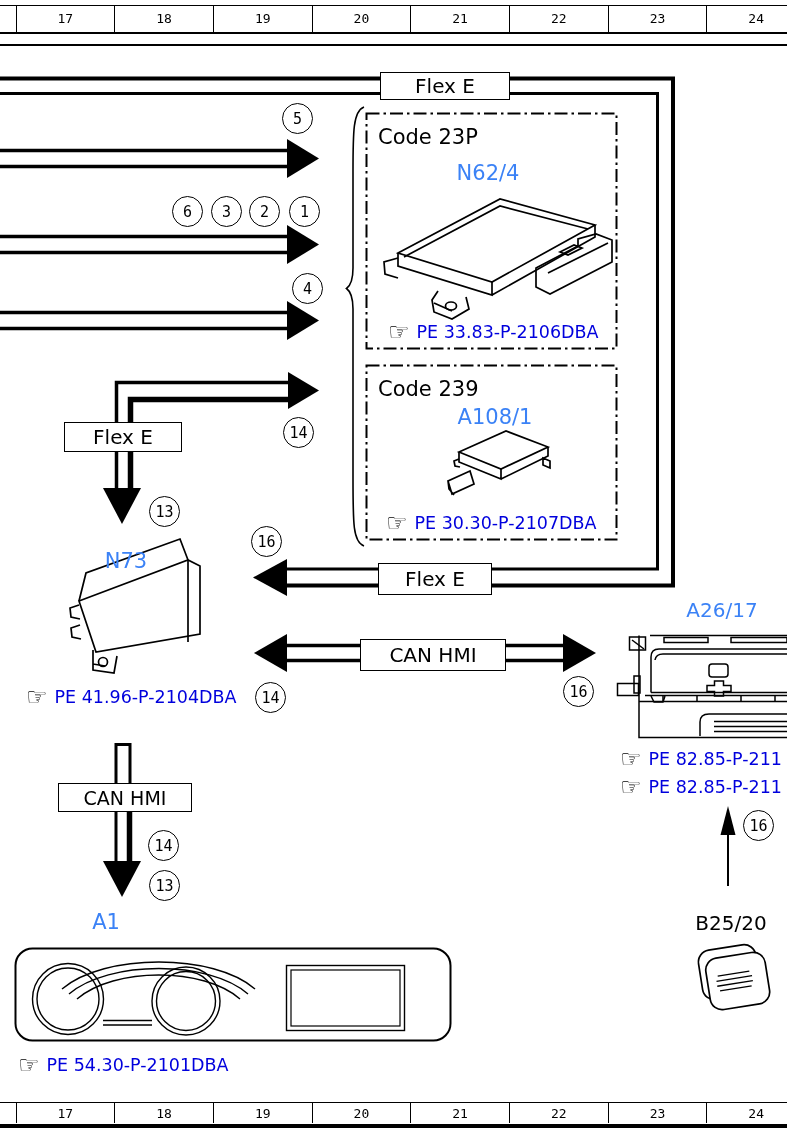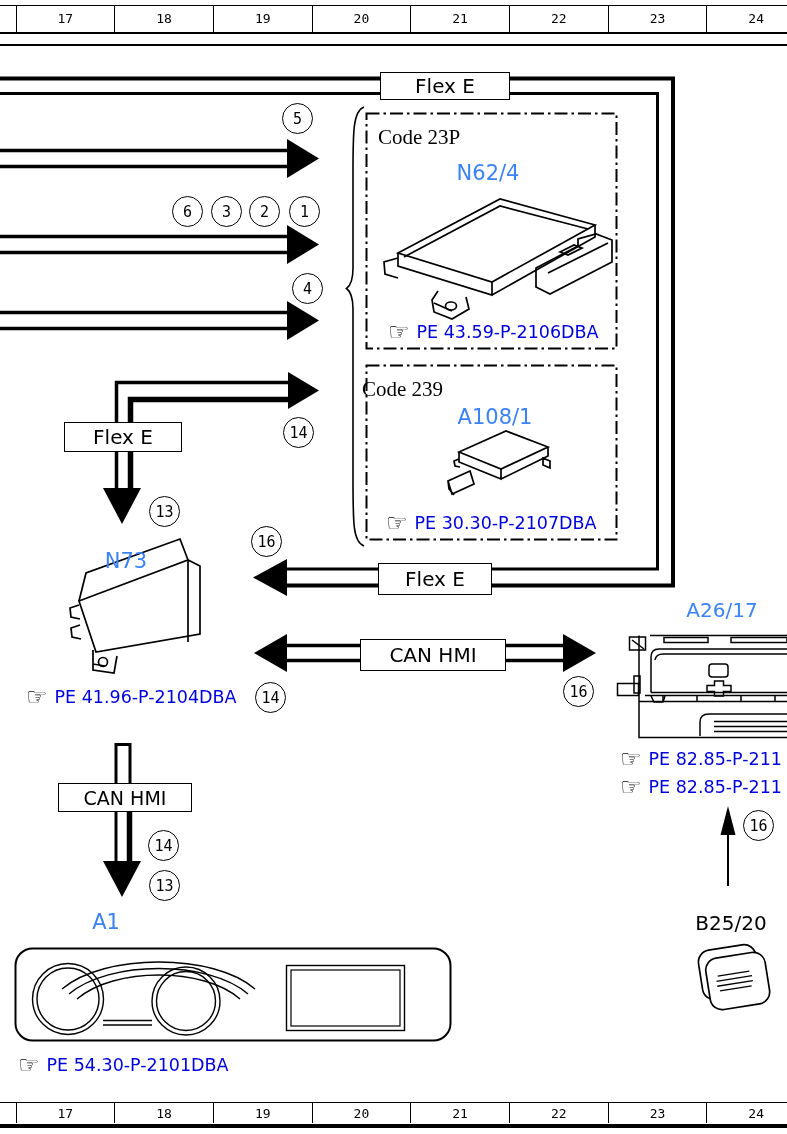--- a/index.html
+++ b/index.html
@@ -187,32 +187,32 @@
     <div class="cell">24</div>
   </div>
   <div class="hline" style="top:1123.5px;height:4px;"></div>
 
   <div class="netbox" style="left:380px;top:72px;width:128px;height:26px;">Flex E</div>
   <div class="netbox" style="left:64px;top:422px;width:116px;height:28px;">Flex E</div>
   <div class="netbox" style="left:378px;top:563px;width:112px;height:30px;">Flex E</div>
   <div class="netbox" style="left:360px;top:639px;width:144px;height:30px;">CAN HMI</div>
   <div class="netbox" style="left:58px;top:783px;width:132px;height:27px;font-size:19px;">CAN HMI</div>
 
-  <div class="codetitle" style="left:378px;top:125px;font-family:Liberation Serif, serif;">Code 23P</div>
+  <div class="codetitle" style="left:378px;top:125px;">Code 23P</div>
   <div class="complabel blue" style="left:418px;top:161px;">N62/4</div>
-  <div class="codetitle" style="left:362px;top:377px;font-family:Liberation Serif, serif;">Code 239</div>
+  <div class="codetitle" style="left:378px;top:377px;">Code 239</div>
   <div class="complabel blue" style="left:425px;top:405px;">A108/1</div>
   <div class="complabel blue" style="left:56px;top:549px;">N73</div>
   <div class="complabel blue" style="left:652px;top:598px;font-size:20px;">A26/17</div>
   <div class="complabel" style="left:661px;top:911px;font-size:20px;">B25/20</div>
   <div class="complabel blue" style="left:36px;top:910px;">A1</div>
 
   <div class="refrow" style="left:388px;top:322px;width:225px;">
     <span class="hand">☞</span>
-    <span class="reftext">PE 43.59-P-2106DBA</span>
+    <span class="reftext">PE 33.83-P-2106DBA</span>
   </div>
   <div class="refrow" style="left:386px;top:513px;width:227px;">
     <span class="hand">☞</span>
     <span class="reftext">PE 30.30-P-2107DBA</span>
   </div>
   <div class="refrow" style="left:26px;top:687px;width:230px;">
     <span class="hand">☞</span>
     <span class="reftext">PE 41.96-P-2104DBA</span>
   </div>
   <div class="refrow" style="left:620px;top:749px;width:167px;">

